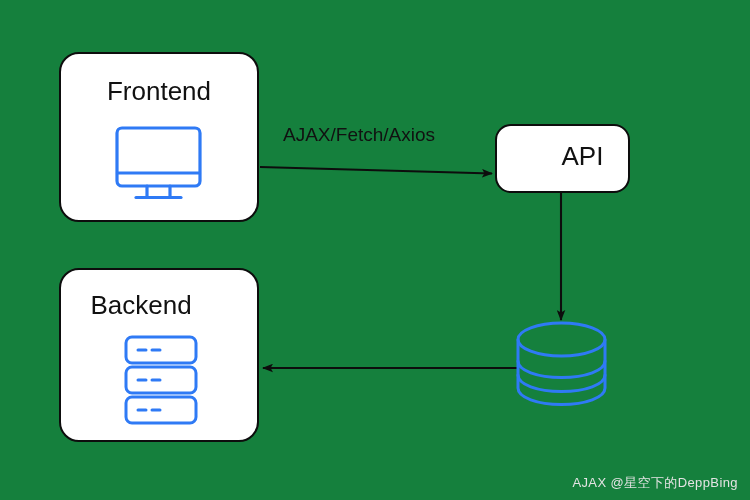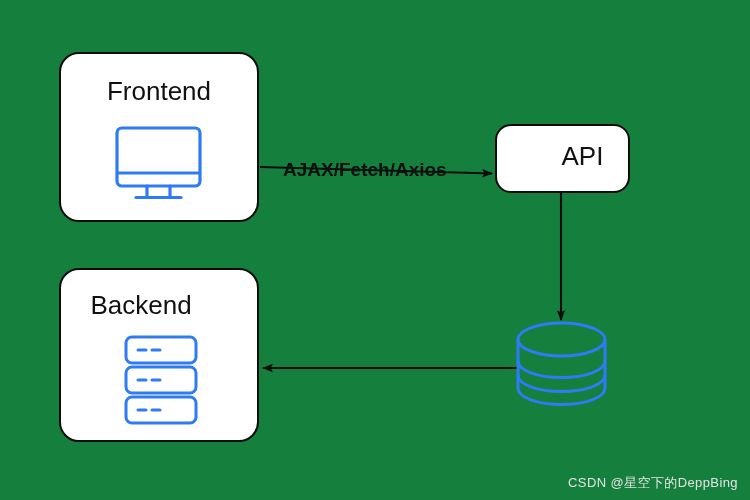--- a/index.html
+++ b/index.html
@@ -56,21 +56,21 @@
     color: #e3e3e3;
     letter-spacing: 0.4px;
     white-space: nowrap;
   }
   .edge-label {
     position: absolute;
     font-size: 19px;
     color: #111111;
     white-space: nowrap;
   }
-  #ajax-label { left: 283px; top: 159px; font-weight: bold; }
+  #ajax-label { left: 283px; top: 124px; }
 </style>
 </head>
 <body>
 
 <div id="canvas">
 
   <svg class="icon-layer" viewBox="0 0 750 500" width="750" height="500" xmlns="http://www.w3.org/2000/svg">
     <defs>
       <marker id="arrowhead" markerWidth="11" markerHeight="9" refX="10" refY="4.5" orient="auto" markerUnits="userSpaceOnUse">
         <path d="M0,0.2 L11,4.5 L0,8.8 L2.4,4.5 Z" fill="#0d0d0d"></path>
@@ -123,14 +123,14 @@
       <path d="M518,375 C518,384.5 537.5,391.5 561.5,391.5 C585.5,391.5 605,384.5 605,375"></path>
     </g>
   </svg>
 
   <div class="node-title" id="frontend-title">Frontend</div>
   <div class="node-title" id="backend-title">Backend</div>
   <div class="node-title" id="api-title">API</div>
 
   <div class="edge-label" id="ajax-label">AJAX/Fetch/Axios</div>
 
-  <div class="watermark">CSDN @星空下的DeppBing</div>
+  <div class="watermark">AJAX @星空下的DeppBing</div>
 </div>
 
 </body></html>

